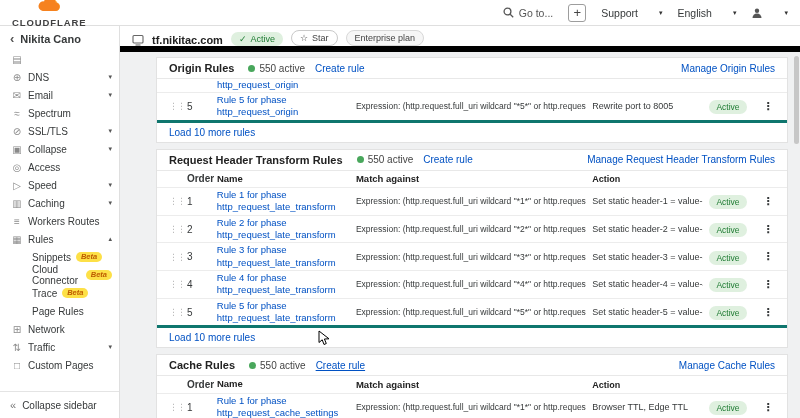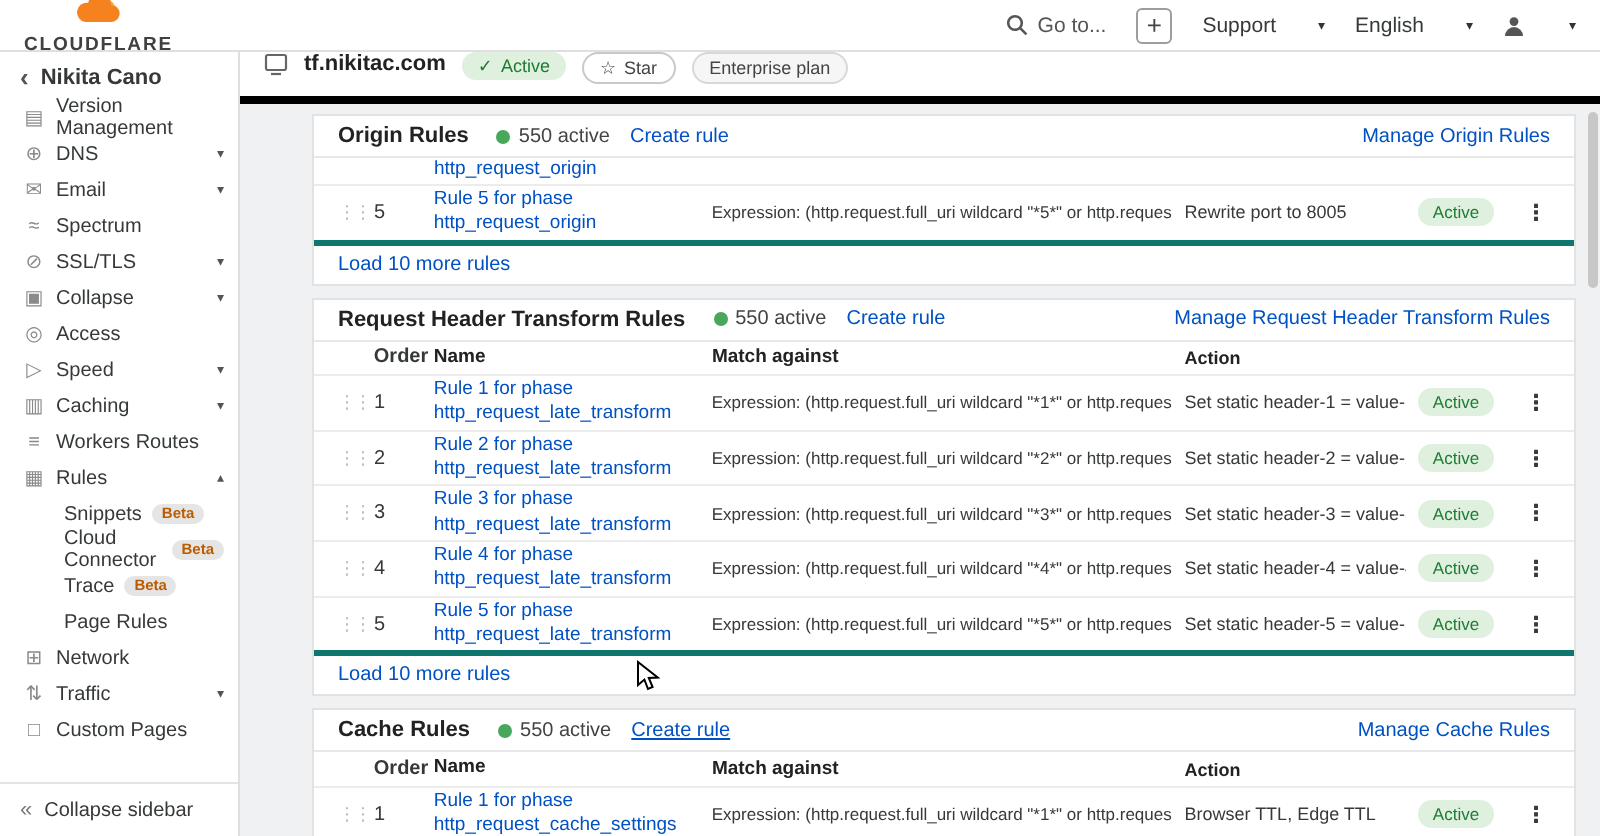--- a/index.html
+++ b/index.html
@@ -21,27 +21,27 @@
   .sidebar { position:absolute; top:26px; left:0; width:120px; height:392px; background:#fff; border-right:1px solid #dfdfdf; display:flex; flex-direction:column; z-index:10; }
   .account { display:flex; align-items:center; gap:6px; padding:6px 10px 5px; font-weight:bold; font-size:11px; cursor:pointer; }
   .back { color:#555; font-size:13px; line-height:1; }
   .sb-item { display:flex; align-items:center; gap:5px; padding:0 7px 0 9px; height:18px; font-size:10px; color:#36393a; cursor:pointer; border-left:2px solid transparent; }
   .sb-ico { width:12px; color:#8a8a8a; font-size:10px; text-align:center; flex:0 0 auto; }
   .sb-chev { margin-left:auto; font-size:7px; color:#555; }
   .sb-item.child { padding-left:30px; }
   .sb-item.active { background:#ebf2fb; border-left-color:#0051c3; color:#0051c3; }
   .badge { border-radius:7px; font-size:7.5px; padding:1.5px 5px; line-height:1; font-weight:bold; }
   .badge-new { background:#d8efcf; color:#2f7a1e; }
-  .badge-beta { background:#e5e5e5; color:#bd5b00; }
+  .badge-beta { background:#fde047; color:#bd5b00;font-style:italic; }
   .collapse { margin-top:auto; border-top:1px solid #e4e4e4; padding:7px 10px; display:flex; gap:6px; align-items:center; font-size:10px; color:#36393a; cursor:pointer; }
   .collapse-ico { color:#777; font-size:11px; }
 
   
   .main { position:absolute; left:120px; top:26px; width:680px; height:392px; display:flex; flex-direction:column; }
-  .sitebar { height:26px; background:#fff; border-bottom:4px solid #000000; display:flex; align-items:flex-start; gap:8px; padding:0 12px; flex:0 0 auto; }
+  .sitebar { height:26px; background:#fff; border-bottom:6px solid #000000; display:flex; align-items:flex-end; gap:8px; padding:0 12px; flex:0 0 auto; }
   .domain { font-weight:bold; font-size:11px; display:flex; gap:5px; align-items:center; color:#222; }
   .pill { border-radius:9px; padding:2.5px 8px; font-size:9px; line-height:1; display:inline-flex; gap:4px; align-items:center; }
   .pill-active { background:#dff0df; color:#1e7b32; }
   .pill-star { border:1px solid #c9c9c9; color:#444; background:#fff; cursor:pointer; }
   .pill-plan { border:1px solid #d8d8d8; background:#f6f6f6; color:#444; }
 
   .content { flex:1 1 auto; background:#f0f1f2; padding:5px 0 0 36px; position:relative; overflow:hidden; }
   .card { width:632px; background:#fff; border:1px solid #e2e2e2; margin-bottom:6px; }
   .sec-head { display:flex; align-items:center; gap:10px; padding:4px 12px; border-bottom:1px solid #e8e8e8;text-align:center; }
   .sec-title { font-weight:bold; font-size:11px; color:#222; }
@@ -110,21 +110,20 @@
 </div>
 
 <div class="sidebar">
   <div class="account">
     <span class="back">‹</span>
     <span>Nikita Cano</span>
   </div>
 
   <div class="sb-item">
     <span class="sb-ico">▤</span>
-    <span>Version Management</span>
   </div>
   <div class="sb-item">
     <span class="sb-ico">⊕</span>
     <span>DNS</span>
     <span class="sb-chev">▾</span>
   </div>
   <div class="sb-item">
     <span class="sb-ico">✉</span>
     <span>Email</span>
     <span class="sb-chev">▾</span>

